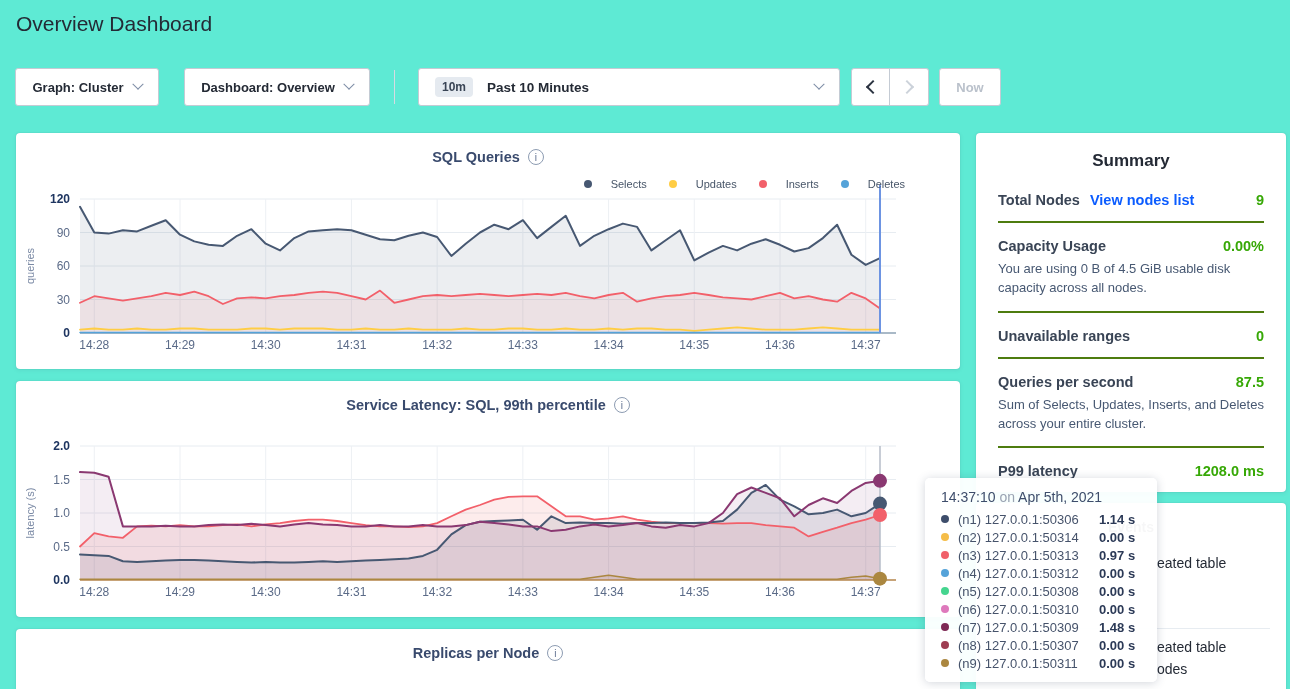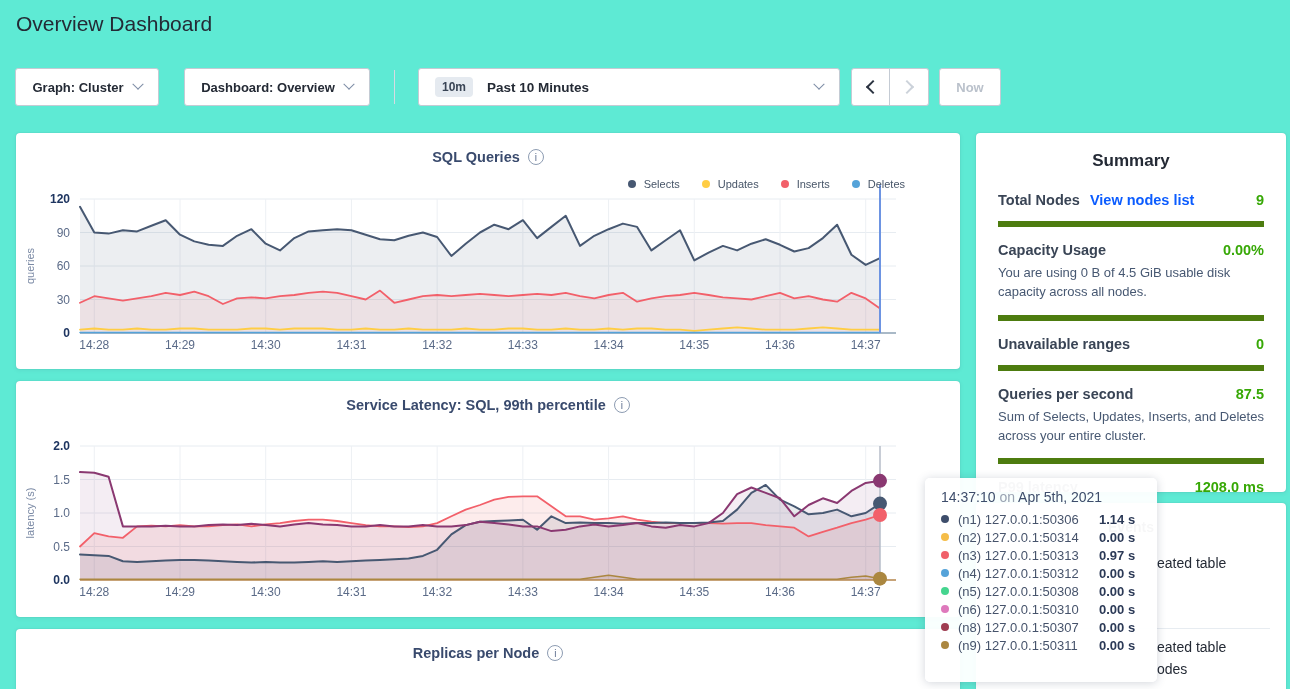--- a/index.html
+++ b/index.html
@@ -39,28 +39,28 @@
   .card-lat { left: 16px; top: 381px; width: 944px; height: 236px; }
   .card-rep { left: 16px; top: 629px; width: 944px; height: 90px; }
   .card-summary { left: 976px; top: 133px; width: 310px; height: 359px; }
   .card-events  { left: 976px; top: 503px; width: 310px; height: 200px; }
 
   .chart-title { position: absolute; top: 16px; left: 0; right: 0; display: flex; align-items: center;
           justify-content: center; gap: 8px; font-size: 14.5px; font-weight: 700; color: #394a6d; z-index: 2; }
   .info-icon { width: 16px; height: 16px; border: 1px solid #8d9cb2; border-radius: 50%; display: inline-flex;
           align-items: center; justify-content: center; font-size: 10px; font-style: normal; color: #5f708f; font-weight: 400; }
   .legend { position: absolute; top: 45px; right: 55px; display: flex; gap: 22px; z-index: 2; }
-  .legend-item { display: flex; align-items: center; gap: 8px; font-size: 11px; color: #475568; }
+  .legend-item { display: flex; align-items: center; gap: 19px; font-size: 11px; color: #475568; }
   .legend-dot { width: 8px; height: 8px; border-radius: 50%; }
   .chart-svg { position: absolute; left: 0; top: 0; }
 
   
   .card-summary { padding: 0 22px; }
   .summary-title { text-align: center; font-size: 17px; font-weight: 700; color: #242a35; padding: 18px 0 6px; }
-  .s-row { padding: 15px 0 13px; border-bottom: 6px solid #4d7c0f; }
+  .s-row { padding: 15px 0 13px; border-bottom: 2px solid #4d7c0f; }
   .s-row.last { border-bottom: none; }
   .s-head { display: flex; align-items: baseline; }
   .s-label { font-size: 14.5px; font-weight: 700; color: #394455; }
   .s-link { margin-left: 10px; font-size: 14.5px; font-weight: 700; color: #0b5cff; cursor: pointer; }
   .s-value { margin-left: auto; font-size: 14.5px; font-weight: 700; color: #37a806; }
   .s-desc { margin-top: 6px; font-size: 13px; color: #475872; line-height: 1.45; }
 
   
   .card-events { padding: 0 20px; }
   .events-title { text-align: center; font-size: 14px; font-weight: 700; color: #242a35; padding: 16px 0 6px; }
@@ -313,20 +313,25 @@
           <span class="tt-dot" style="background: rgb(69, 213, 143);"></span>
           <span class="tt-node">(n5) 127.0.0.1:50308</span>
           <span class="tt-val">0.00 s</span>
         </div>
         <div class="tt-row">
           <span class="tt-dot" style="background: rgb(222, 121, 188);"></span>
           <span class="tt-node">(n6) 127.0.0.1:50310</span>
           <span class="tt-val">0.00 s</span>
         </div>
         <div class="tt-row">
+          <span class="tt-dot" style="background: rgb(125, 41, 85);"></span>
+          <span class="tt-node">(n7) 127.0.0.1:50309</span>
+          <span class="tt-val">1.48 s</span>
+        </div>
+        <div class="tt-row">
           <span class="tt-dot" style="background: rgb(158, 61, 82);"></span>
           <span class="tt-node">(n8) 127.0.0.1:50307</span>
           <span class="tt-val">0.00 s</span>
         </div>
         <div class="tt-row">
           <span class="tt-dot" style="background: rgb(171, 135, 64);"></span>
           <span class="tt-node">(n9) 127.0.0.1:50311</span>
           <span class="tt-val">0.00 s</span>
         </div>
       </div>

